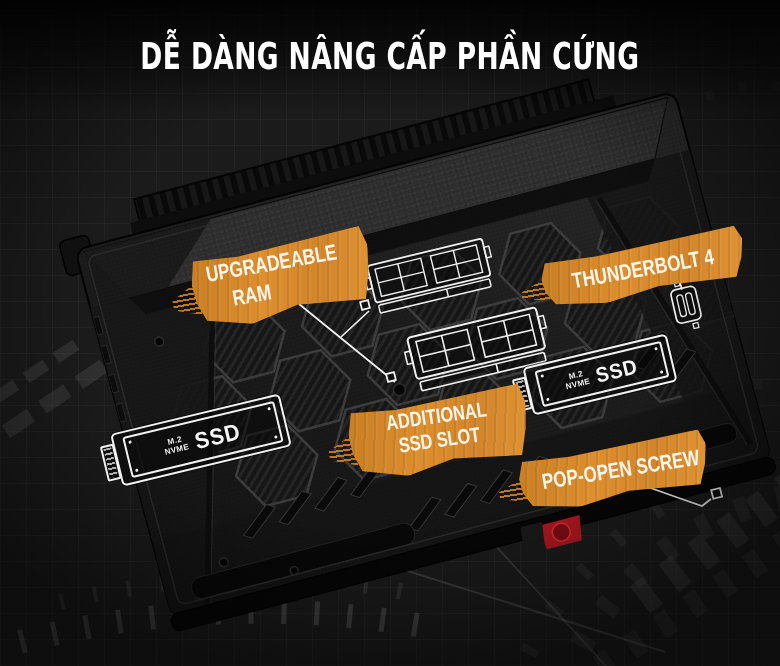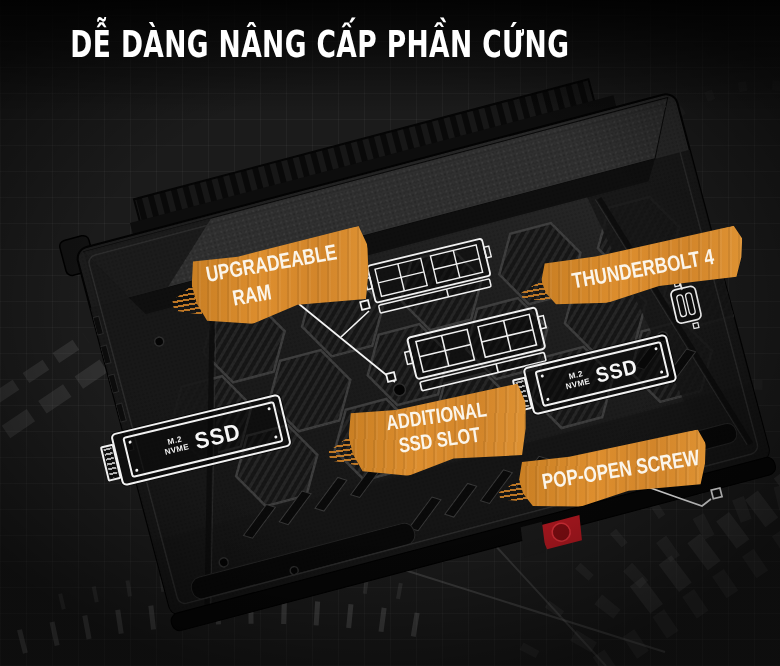--- a/index.html
+++ b/index.html
@@ -11,21 +11,21 @@
       repeating-linear-gradient(90deg, rgba(255,255,255,0.035) 0 1px, transparent 1px 26px);
     font-family:"Liberation Sans", sans-serif;
   }
   .scene{position:absolute;inset:0;z-index:1;}
   .vignette{
     position:absolute;inset:0;z-index:2;pointer-events:none;
     background:
       linear-gradient(to bottom, rgba(0,0,0,0.85), rgba(0,0,0,0) 17%),
       radial-gradient(ellipse 68% 60% at 48% 46%, rgba(0,0,0,0) 55%, rgba(0,0,0,0.5) 95%);
   }
-  .title{position:absolute;top:24px;left:0;right:0;text-align:left;z-index:10;}
+  .title{position:absolute;top:36px;left:0;right:0;text-align:center;z-index:10;}
   .title-inner{
     display:inline-block;white-space:nowrap;color:#ffffff;
     font:700 34px "DejaVu Sans","Liberation Sans",sans-serif;
     transform:scale(0.78,1.10);letter-spacing:0.5px;
   }
   
   .ssd{position:absolute;z-index:6;border:2px solid #f2f2f2;border-radius:5px;
     background:rgba(8,8,8,0.55);box-shadow:0 0 0 1px rgba(0,0,0,0.6);
     display:flex;align-items:stretch;}
   .ssd-left{left:114px;top:413px;width:170px;height:50px;transform:rotate(-13.5deg);}

